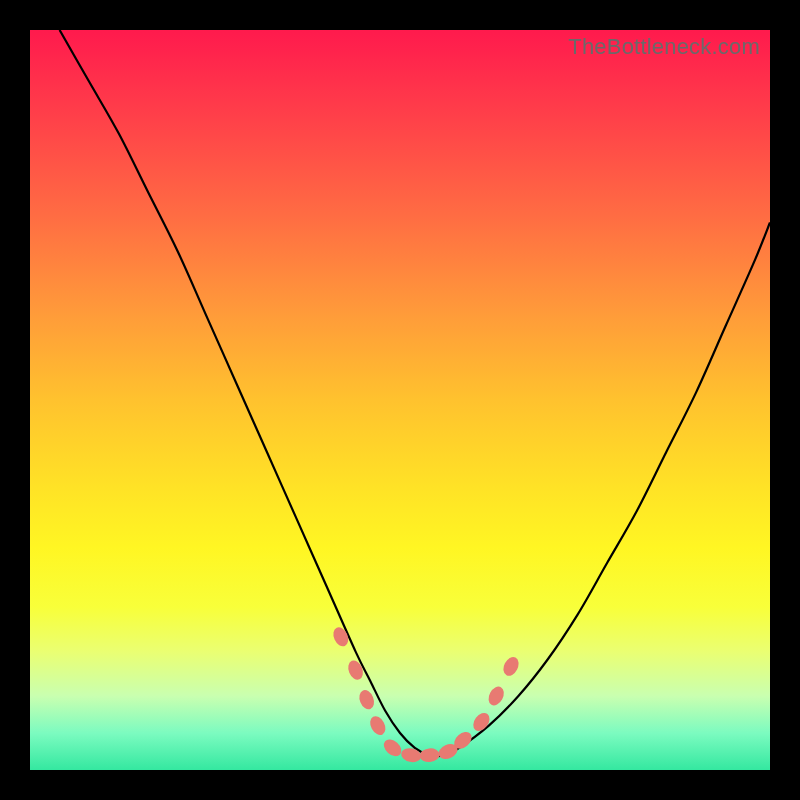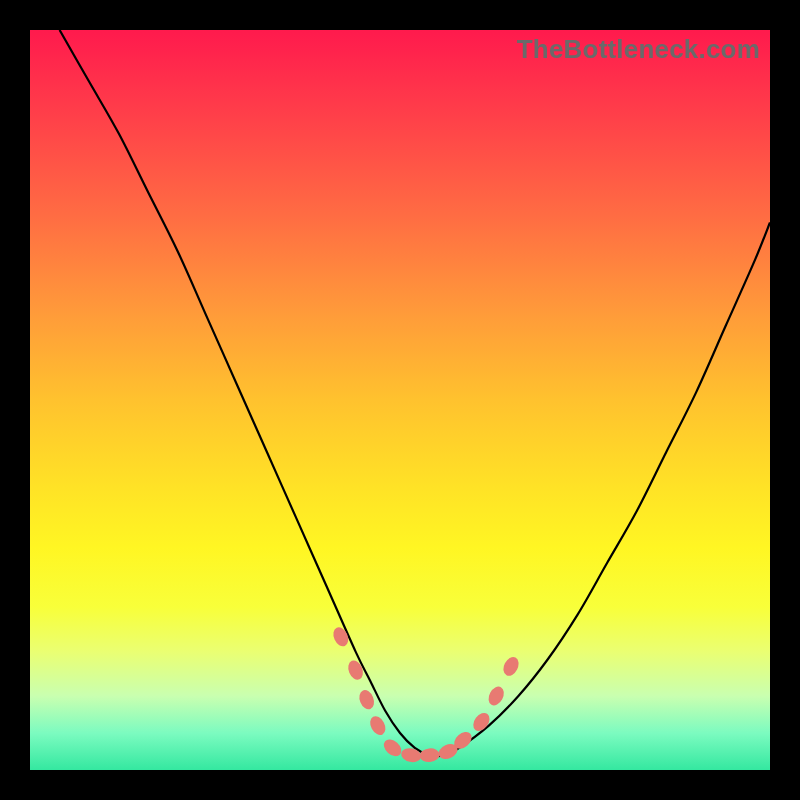--- a/index.html
+++ b/index.html
@@ -43,22 +43,22 @@
       #eaff72 84%,
       #c9ffb0 90%,
       #7cfbc0 95%,
       #34e8a0 100%
     );
   }
   .watermark {
     position: absolute;
     top: 4px;
     right: 10px;
-    font-size: 26px;
-    font-weight: 700;
+    font-size: 22px;
+    font-weight: 400;
     color: #6a6a6a;
     letter-spacing: 0.2px;
     user-select: none;
   }
   svg.curve {
     position: absolute;
     left: 0; top: 0;
     width: 740px;
     height: 740px;
     overflow: visible;

